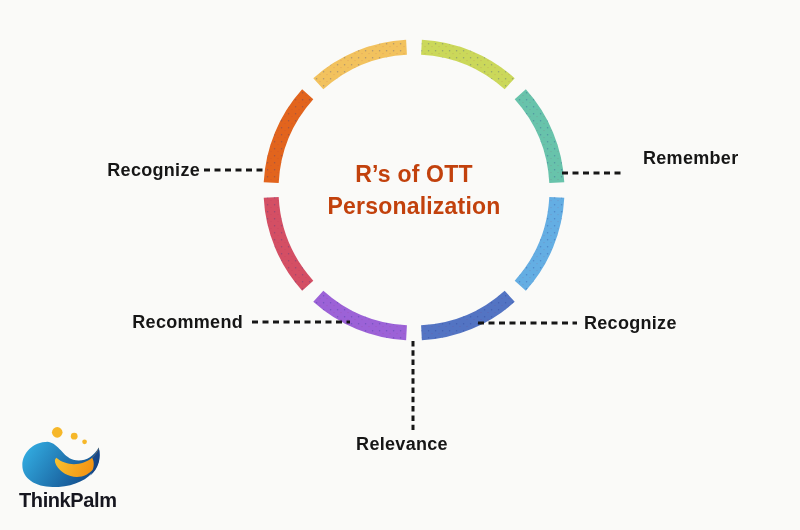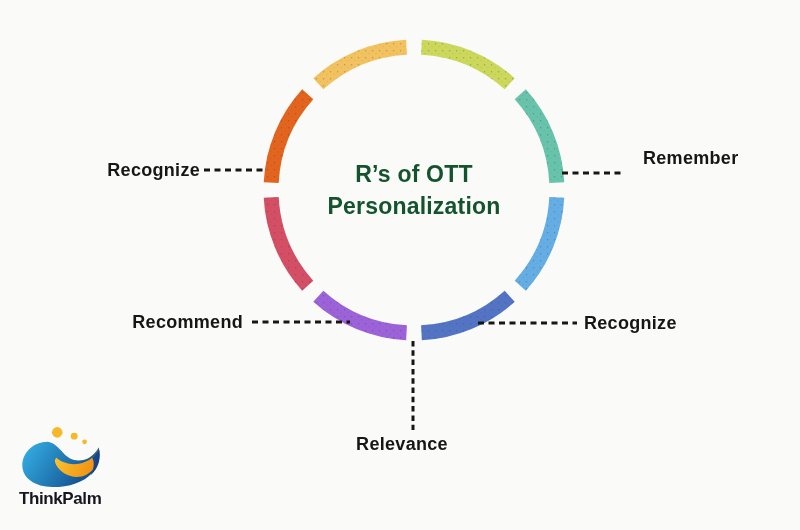--- a/index.html
+++ b/index.html
@@ -26,21 +26,21 @@
   }
   .center-title {
     position: absolute;
     left: 414px;
     top: 190px;
     transform: translate(-50%, -50%);
     width: 280px;
     text-align: center;
     font-size: 23px;
     font-weight: 700;
-    color: #14532d;
+    color: #c2410c;
     line-height: 1.4;
     letter-spacing: 0.2px;
   }
   .node-label {
     position: absolute;
     font-size: 18px;
     font-weight: 600;
     color: #161616;
     letter-spacing: 0.3px;
     white-space: nowrap;
@@ -57,21 +57,21 @@
     width: 100px;
     text-align: left;
   }
   .logo-icon {
     display: block;
     margin-left: 2px;
   }
   .logo-text {
     margin-top: 1px;
     margin-left: 3px;
-    font-size: 17px;
+    font-size: 20px;
     font-weight: 700;
     color: #16161f;
     letter-spacing: -0.4px;
   }
 </style>
 </head>
 <body>
 
 <div class="stage">
 

